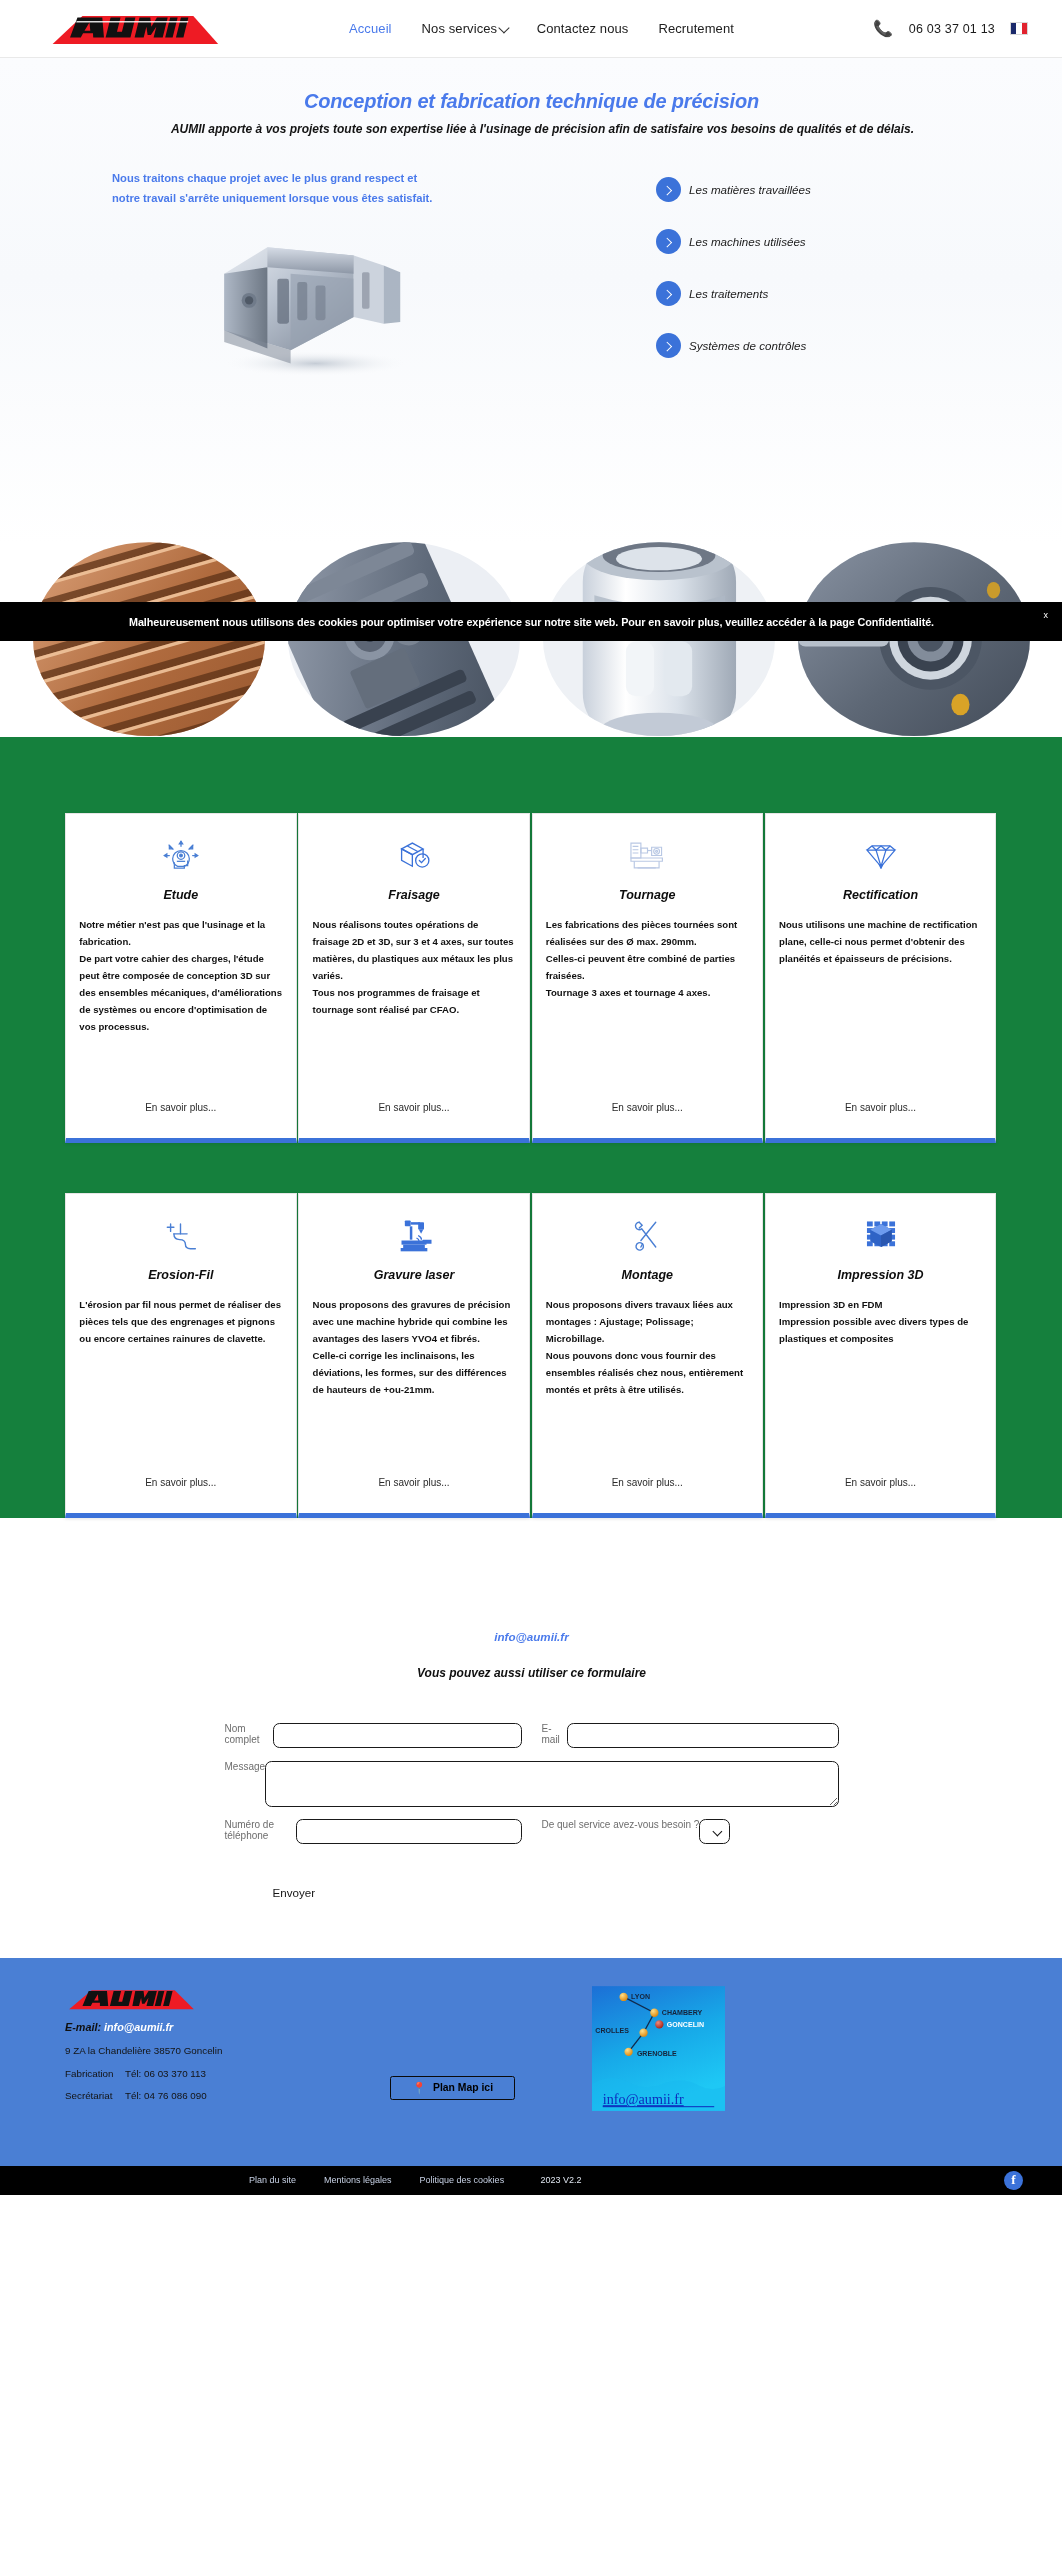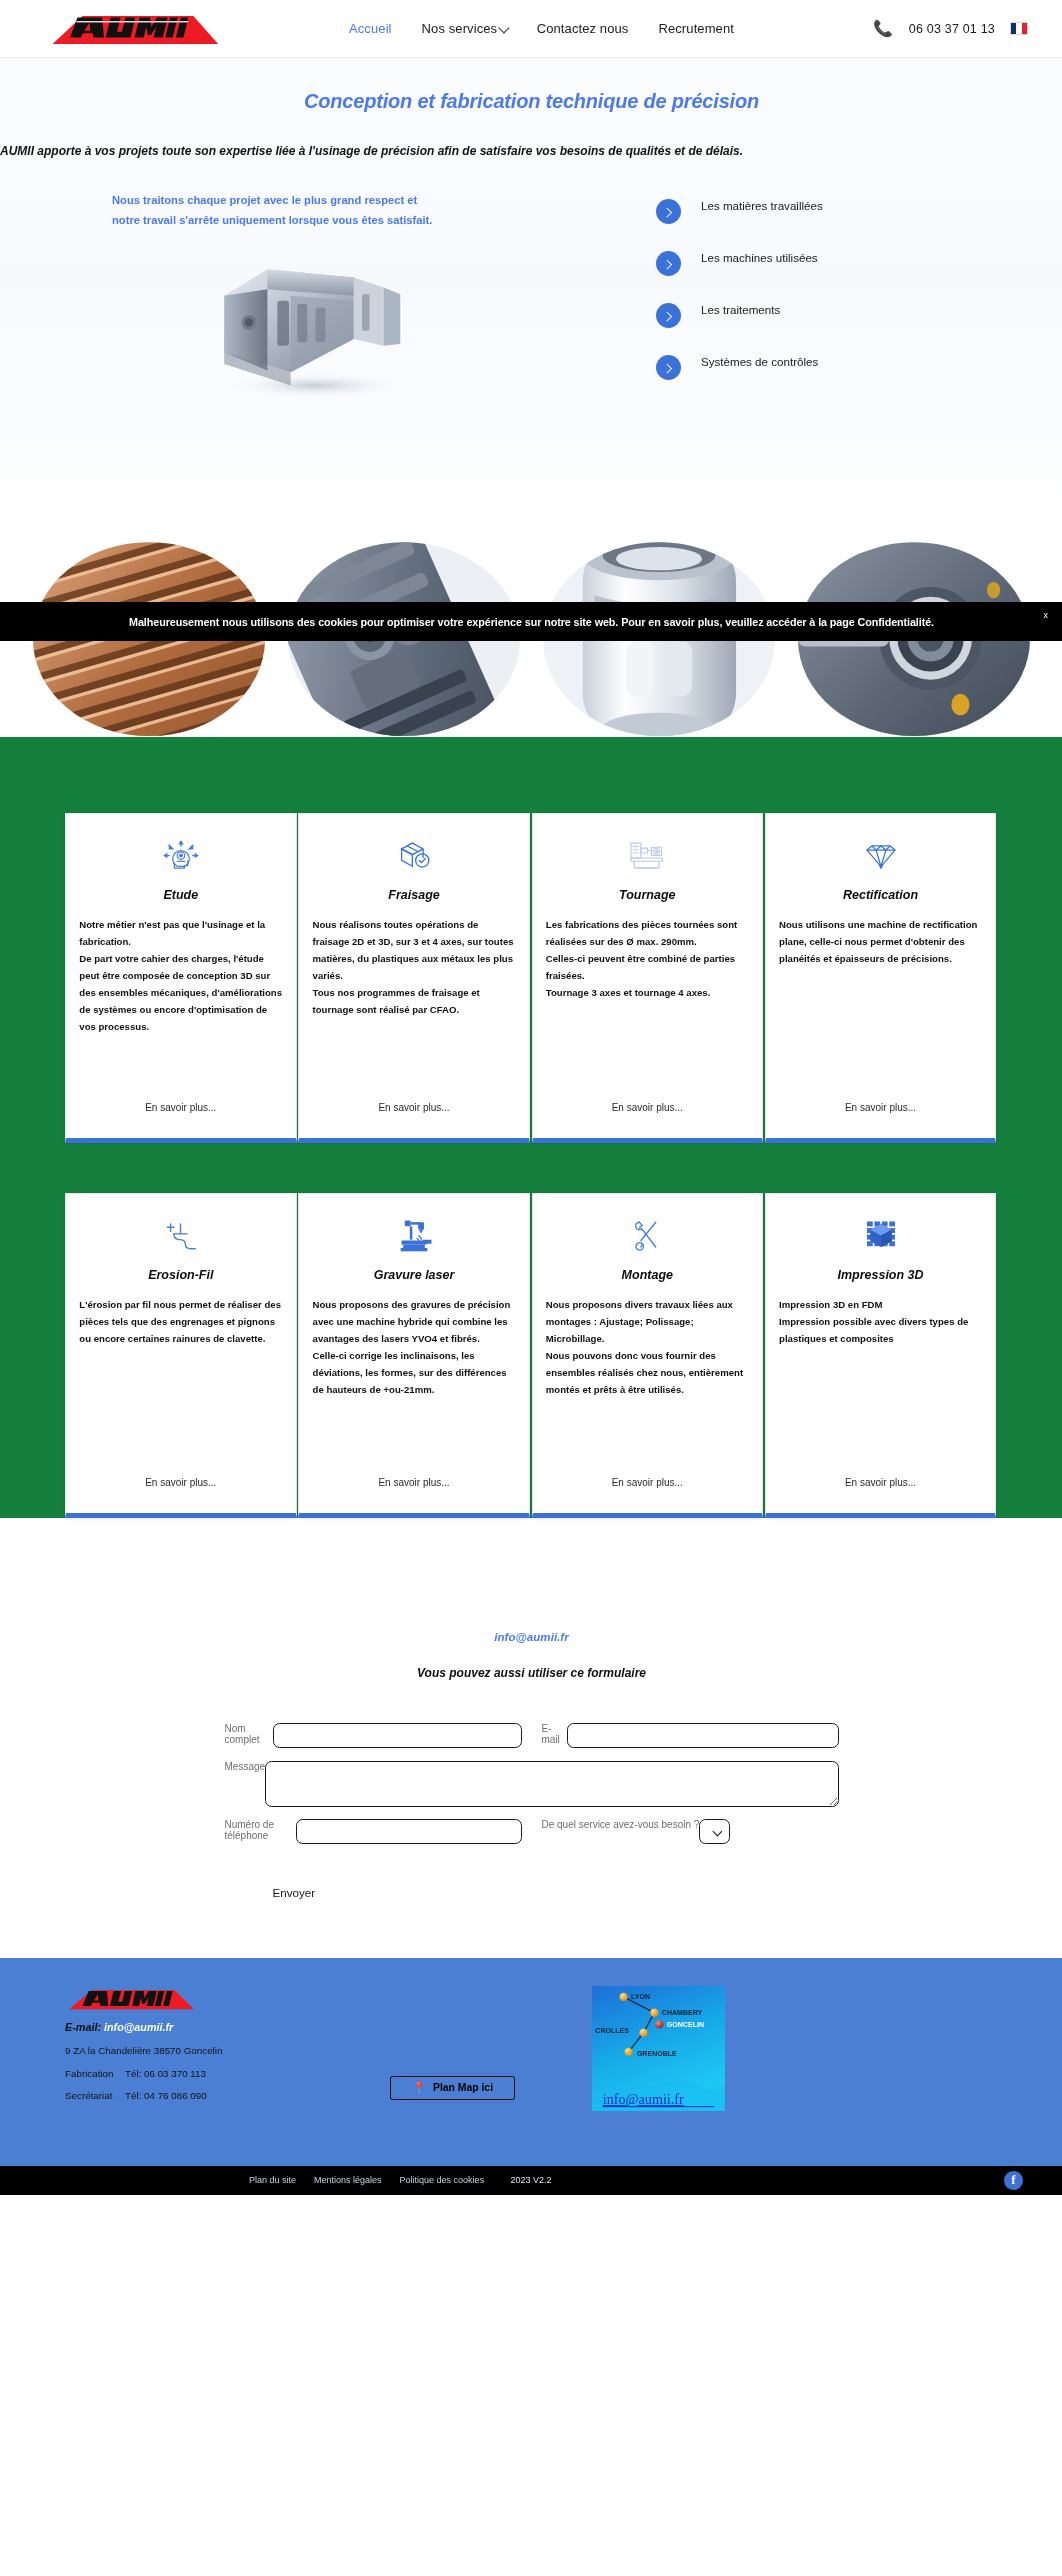--- a/index.html
+++ b/index.html
@@ -72,27 +72,28 @@
   .hero-title {
     text-align: center;
     color: #4a7aeb;
     font-size: 20px;
     font-style: italic;
     font-weight: bold;
     font-stretch: condensed;
     letter-spacing: -0.2px;
   }
   .hero-sub {
-    text-align: left;
-    margin-top: 31px;
+    text-align: center;
+    margin-top: 9px;
     font-size: 12px;
     font-style: italic;
     font-weight: bold;
     color: #141414;
     font-stretch: condensed;
+    padding-left: 22px;
   }
   .hero-body { position: relative; margin-top: 33px; }
   .hero-quote {
     position: absolute;
     left: 112px; top: 0;
     color: #4a7aeb;
     font-size: 11.2px;
     font-weight: bold;
     line-height: 1.75;
   }
@@ -100,21 +101,21 @@
     position: absolute;
     left: 191px; top: 55px;
     width: 274px; height: 158px;
   }
   .hero-links {
     position: absolute;
     left: 656px; top: 8.3px;
     display: flex; flex-direction: column;
     gap: 27px;
   }
-  .hero-link-row { display: flex; gap: 20px; text-decoration: none; }
+  .hero-link-row { display: flex; align-items: center; gap: 8px; text-decoration: none; font-style: italic; }
   .bullet-circle {
     width: 25px; height: 25px; border-radius: 50%;
     background: #3b72d9;
     display: flex; align-items: center; justify-content: center;
     flex: none;
   }
   .chev-rt {
     width: 6.6px; height: 6.6px;
     border-top: 1.7px solid #fff;
     border-right: 1.7px solid #fff;
@@ -340,21 +341,21 @@
   .map-thumb svg { display:block; }
 
   
   .bottom-bar {
     background: #000;
     height: 29px;
     display: flex;
     align-items: center;
     position: relative;
   }
-  .bottom-links { display: flex; gap: 18px; margin-left: 249px; align-items: center; }
+  .bottom-links { display: flex; gap: 28px; margin-left: 249px; align-items: center; }
   .bottom-links a {
     color: #c6d0e4;
     font-size: 9px;
     text-decoration: none;
     font-stretch: condensed;
   }
   .bottom-version { color: #dfe5ef; font-size: 9px; margin-left: 8.3px; font-stretch: condensed; }
   .fb-icon {
     position: absolute;
     right: 40px;

